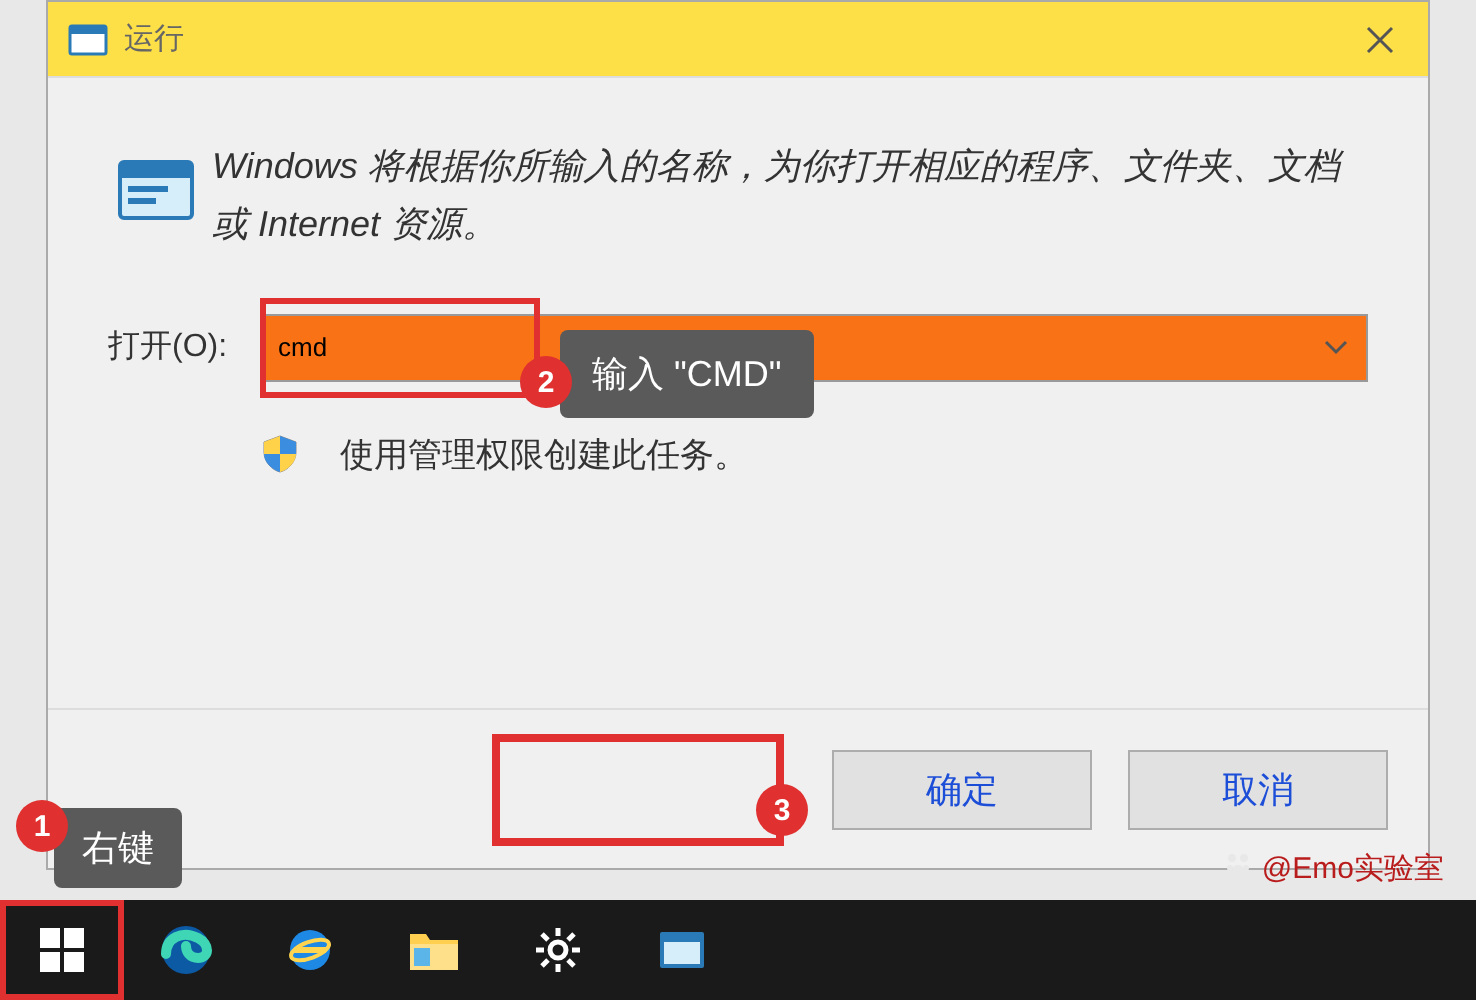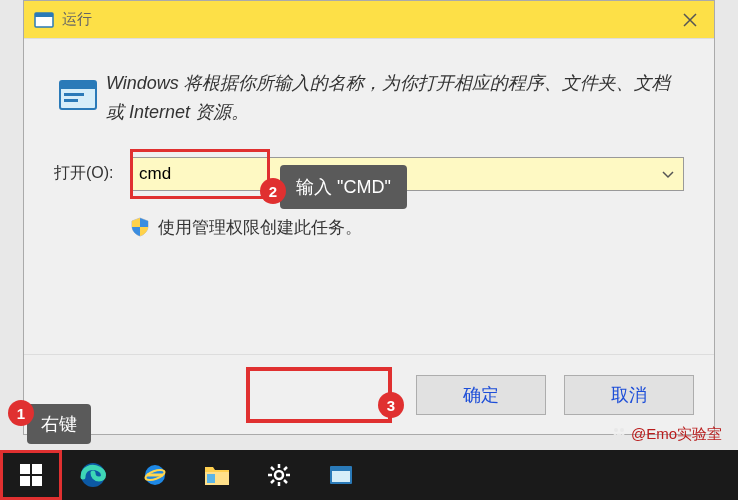--- a/index.html
+++ b/index.html
@@ -84,23 +84,23 @@
       text-align: left;
     }
     .combo-wrapper {
       flex: 1;
       position: relative;
     }
     .combo {
       width: 100%;
       height: 34px;
       border: 1px solid #999;
-      background: #fef9c3;
+      background: #f97316;
       padding: 0 30px 0 8px;
-      font-size: 17px;
+      font-size: 13px;
       font-family: inherit;
     }
     .combo-chevron {
       position: absolute;
       right: 10px;
       top: 50%;
       transform: translateY(-50%);
       pointer-events: none;
       color: #555;
     }
@@ -110,21 +110,21 @@
       top: -8px;
       width: 140px;
       height: 50px;
       border: 3px solid #e03030;
       pointer-events: none;
     }
     .admin-row {
       display: flex;
       align-items: center;
       padding-left: 76px;
-      gap: 8px;
+      gap: 20px;
       font-size: 17px;
       color: #333;
     }
     .shield-icon {
       width: 20px;
       height: 20px;
     }
     .button-bar {
       position: absolute;
       bottom: 0;

